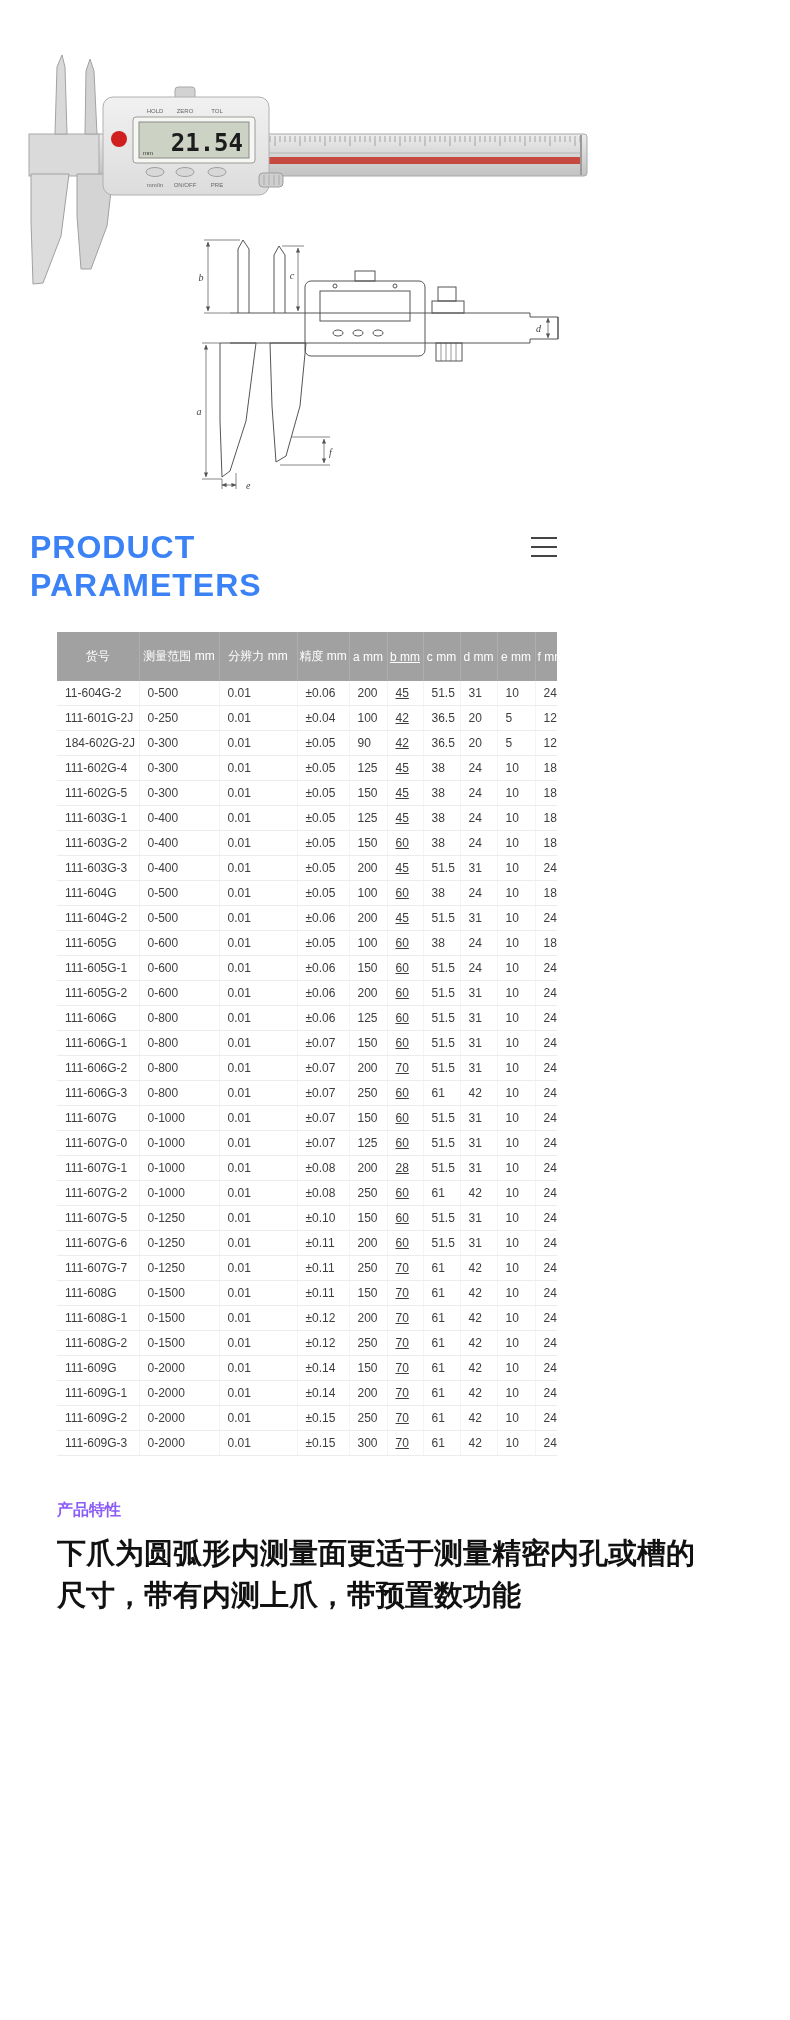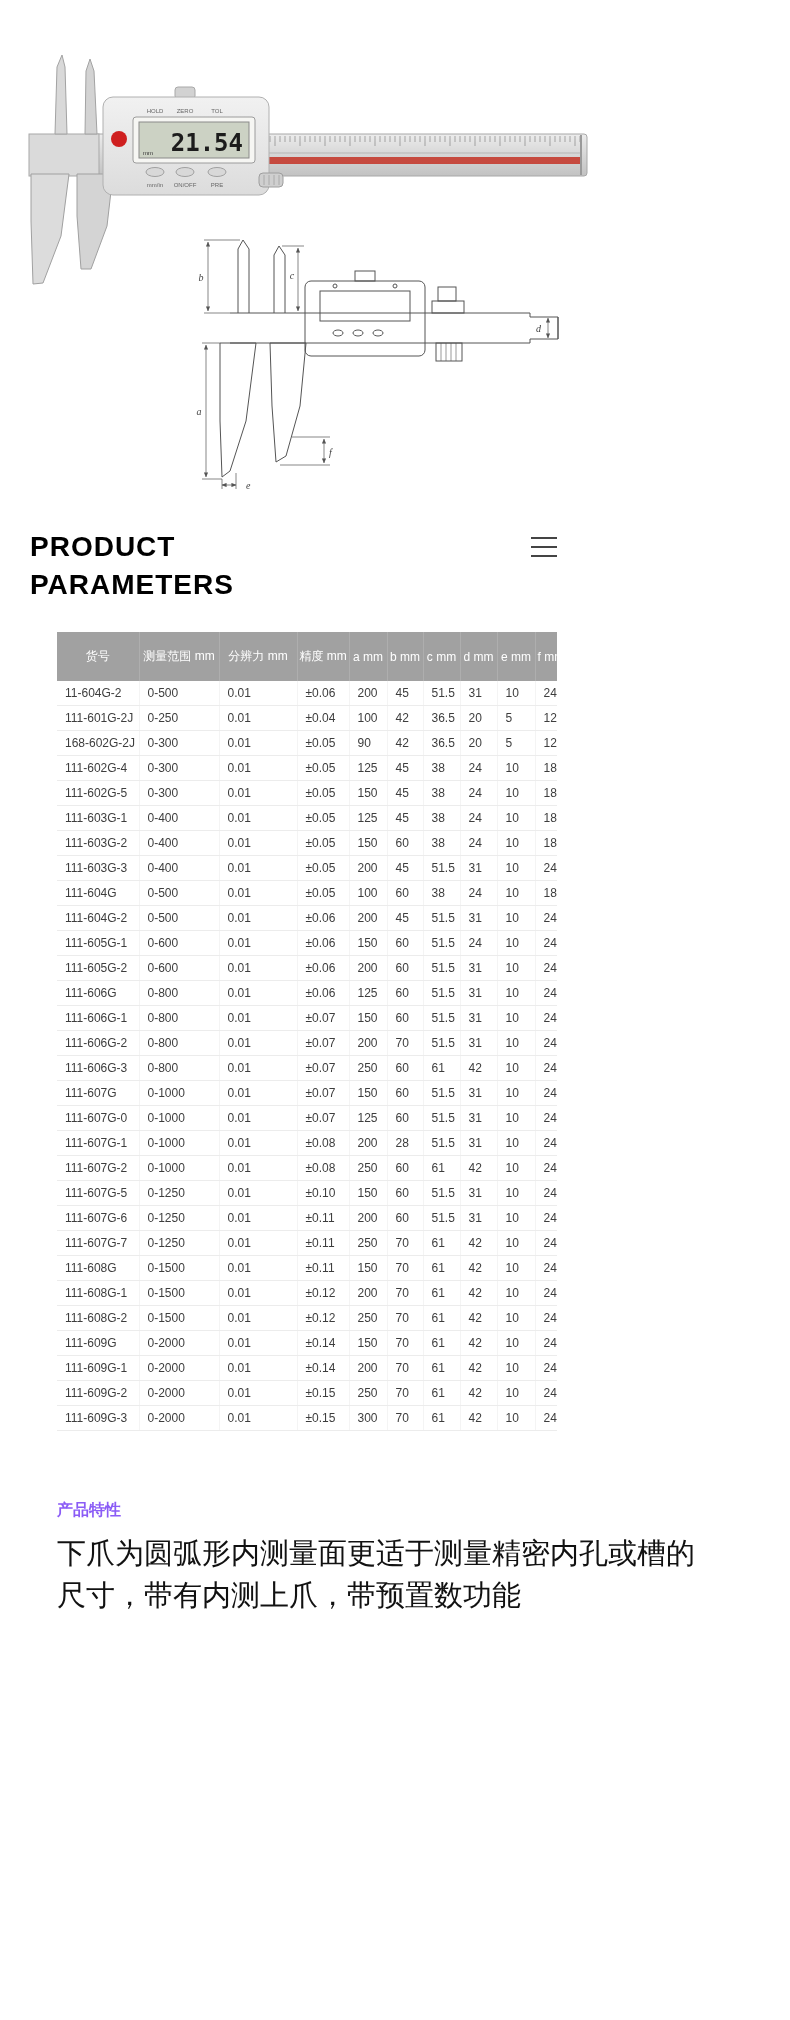--- a/index.html
+++ b/index.html
@@ -11,23 +11,23 @@
     height: 2020px;
     margin: 16px auto;
     background: #ffffff;
     overflow: hidden;
   }
   .photo  { position: absolute; left: 15px;  top: 25px;  width: 575px; height: 250px; }
   .drawing{ position: absolute; left: 190px; top: 215px; width: 380px; height: 270px; }
 
   .section-head {
     position: absolute; left: 30px; top: 512px;
-    color: #000000;
+    color: #3b82f6;
     font-weight: 700;
-    font-size: 28px;
+    font-size: 32px;
     line-height: 38px;
     letter-spacing: 1px;
     font-family: "Liberation Sans", sans-serif;
   }
   .menu-icon {
     position: absolute; left: 531px; top: 521px;
     width: 26px; height: 20px;
     display: flex; flex-direction: column; justify-content: space-between;
     cursor: pointer;
   }
@@ -60,36 +60,36 @@
     border-right: 1px solid #f4f4f4;
     white-space: nowrap;
     overflow: hidden;
   }
   .param-table td:last-child { border-right: none; }
   .param-table th:nth-child(1), .param-table td:nth-child(1) { width: 82px; }
   .param-table th:nth-child(2), .param-table td:nth-child(2) { width: 80px; }
   .param-table th:nth-child(3), .param-table td:nth-child(3) { width: 78px; }
   .param-table th:nth-child(4), .param-table td:nth-child(4) { width: 52px; }
   .param-table th:nth-child(5), .param-table td:nth-child(5) { width: 38px; }
-  .param-table th:nth-child(6), .param-table td:nth-child(6) { width: 36px; }
+  .param-table th:nth-child(6), .param-table td:nth-child(6) { width: 36px; text-decoration: underline; }
   .param-table th:nth-child(7), .param-table td:nth-child(7) { width: 37px; }
   .param-table th:nth-child(8), .param-table td:nth-child(8) { width: 37px; }
   .param-table th:nth-child(9), .param-table td:nth-child(9) { width: 38px; }
 
   .feature-label {
     position: absolute; left: 57px; top: 1484px;
     color: #8b5cf6; font-size: 16px; font-weight: 700;
   }
   .description {
     position: absolute; left: 57px; top: 1516px;
     width: 650px;
     color: #111111;
     font-size: 29px;
     line-height: 1.45;
-    font-weight: 400;
+    font-weight: 700;
     font-family: "Liberation Sans", sans-serif;
   }
 
   svg text { font-family: "Liberation Sans", sans-serif; }
   .lcd-digits { font-family: "DejaVu Sans Mono", monospace; font-weight: bold; }
   .dim-label { font-family: "Liberation Serif", serif; font-style: italic; font-size: 10px; fill: #444; }
 </style>
 </head>
 <body>
 
@@ -317,21 +317,21 @@
           <td>0.01</td>
           <td>±0.04</td>
           <td>100</td>
           <td>42</td>
           <td>36.5</td>
           <td>20</td>
           <td>5</td>
           <td>12</td>
         </tr>
         <tr>
-          <td>168-602G-2J</td>
+          <td>184-602G-2J</td>
           <td>0-300</td>
           <td>0.01</td>
           <td>±0.05</td>
           <td>90</td>
           <td>42</td>
           <td>36.5</td>
           <td>20</td>
           <td>5</td>
           <td>12</td>
         </tr>
@@ -413,20 +413,32 @@
           <td>0.01</td>
           <td>±0.06</td>
           <td>200</td>
           <td>45</td>
           <td>51.5</td>
           <td>31</td>
           <td>10</td>
           <td>24</td>
         </tr>
         <tr>
+          <td>111-605G</td>
+          <td>0-600</td>
+          <td>0.01</td>
+          <td>±0.05</td>
+          <td>100</td>
+          <td>60</td>
+          <td>38</td>
+          <td>24</td>
+          <td>10</td>
+          <td>18</td>
+        </tr>
+        <tr>
           <td>111-605G-1</td>
           <td>0-600</td>
           <td>0.01</td>
           <td>±0.06</td>
           <td>150</td>
           <td>60</td>
           <td>51.5</td>
           <td>24</td>
           <td>10</td>
           <td>24</td>

